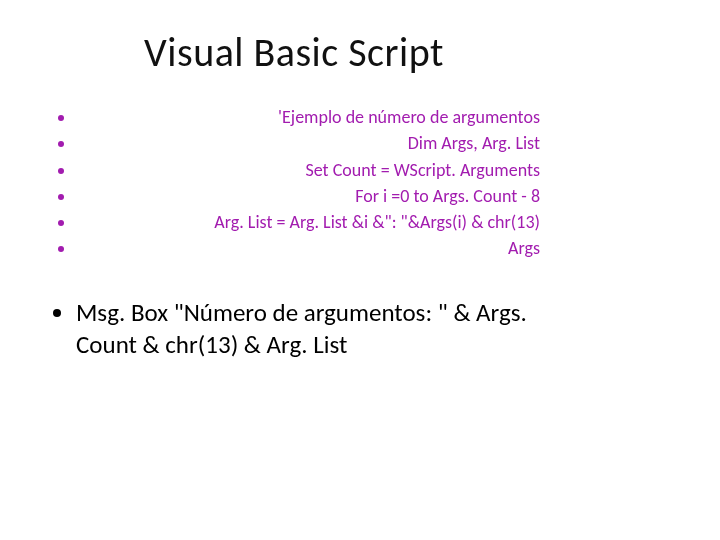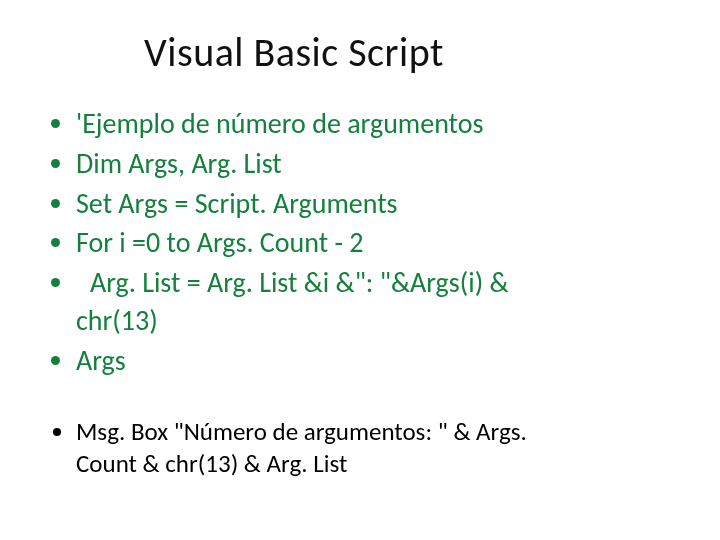--- a/index.html
+++ b/index.html
@@ -24,24 +24,25 @@
     color: #111111;
     margin: 4px 0 28px 0;
     letter-spacing: 0.5px;
   }
   ul.code {
     list-style: disc;
     margin: 0 0 0 28px;
     padding: 0;
   }
   ul.code li {
-    font-size: 28px;
+    font-size: 18px;
     line-height: 1.35;
-    color: #15803d;
+    color: #a21caf;
     margin: 2px 0;
+    text-align: right;
   }
   ul.code li.indent span.txt {
     padding-left: 14px;
   }
   ul.msg {
     list-style: disc;
     margin: 36px 0 0 28px;
     padding: 0;
   }
   ul.msg li {
@@ -52,22 +53,22 @@
 </style>
 </head>
 <body>
 
 <div class="slide">
   <h1 class="title">Visual Basic Script</h1>
 
   <ul class="code">
     <li><span class="txt">'Ejemplo de número de argumentos</span></li>
     <li><span class="txt">Dim Args, Arg. List</span></li>
-    <li><span class="txt">Set Args = Script. Arguments</span></li>
-    <li><span class="txt">For i =0 to Args. Count - 2</span></li>
+    <li><span class="txt">Set Count = WScript. Arguments</span></li>
+    <li><span class="txt">For i =0 to Args. Count - 8</span></li>
     <li class="indent"><span class="txt">Arg. List = Arg. List &amp;i &amp;": "&amp;Args(i) &amp; chr(13)</span></li>
     <li><span class="txt">Args</span></li>
   </ul>
 
   <ul class="msg">
     <li><span>Msg. Box "Número de argumentos: " &amp; Args. Count &amp; chr(13) &amp; Arg. List</span></li>
   </ul>
 </div>
 
 </body></html>

